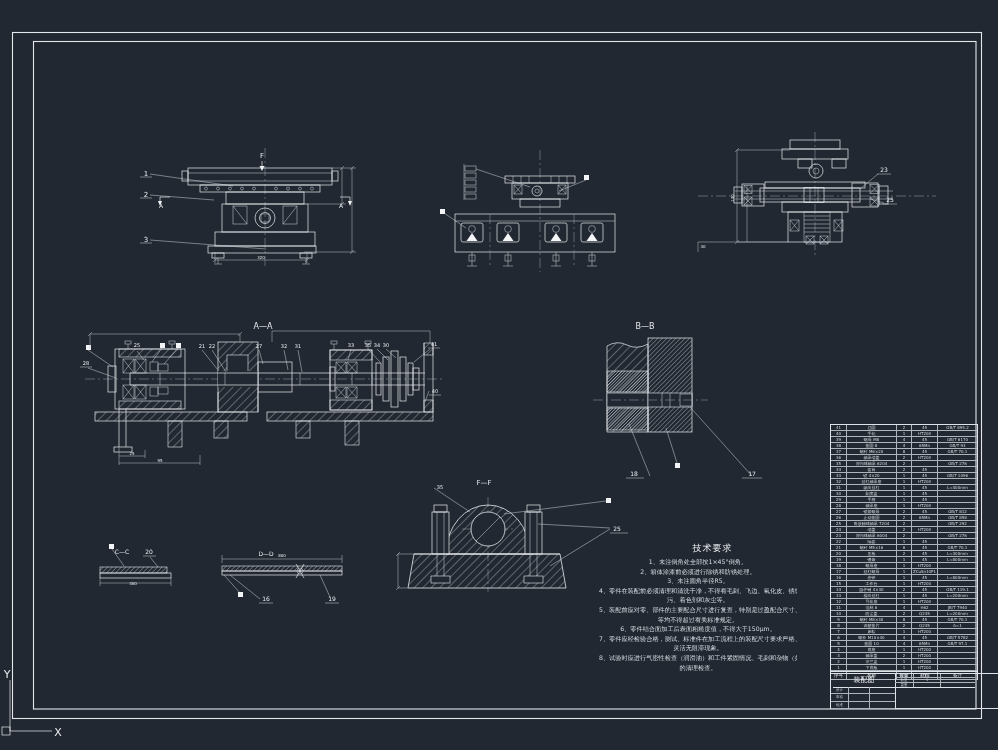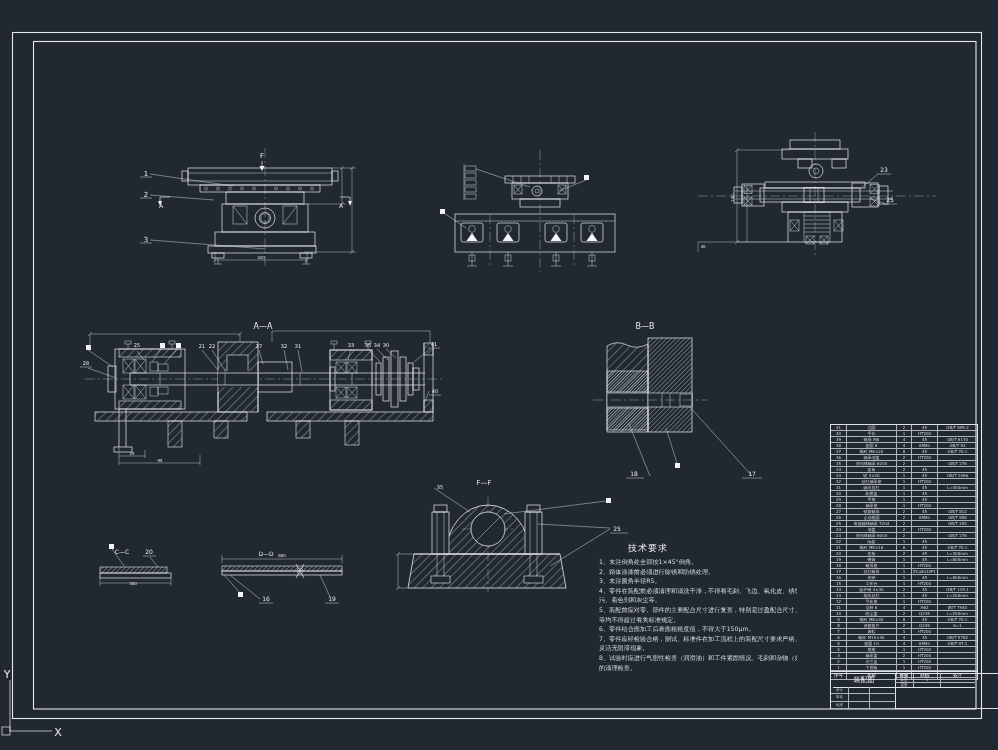--- a/index.html
+++ b/index.html
@@ -5,21 +5,21 @@
   html,body{margin:0;padding:0;background:#11151c;}
   #stage{position:relative;width:998px;height:750px;background:#222831;overflow:hidden;
          font-family:"DejaVu Sans", sans-serif;color:#dfe3e8;}
   svg text{font-family:"DejaVu Sans", sans-serif;fill:#e8ebef;}
   .cl{stroke:#9aa3ae;stroke-width:0.5;stroke-dasharray:10 3 2 3;fill:none;}
   .ln{stroke:#e8ebef;stroke-width:0.7;fill:none;}
   .thin{stroke:#cfd6dd;stroke-width:0.5;fill:none;}
   .dim{stroke:#b9c0c8;stroke-width:0.5;fill:none;}
   .sq{fill:#f2f4f6;stroke:none;}
   
-  #tech{position:absolute;left:599px;top:542px;width:198px;}
+  #tech{position:absolute;left:599px;top:542px;width:198px;text-align:center;}
   #tech-title{font-size:9px;letter-spacing:1px;padding-left:29px;color:#eef1f4;}
   #tech-lines{margin-top:2px;}
   #tech-lines div{font-size:6.2px;line-height:9.6px;white-space:nowrap;overflow:hidden;color:#d9dee4;}
   
   #bom{position:absolute;left:830px;top:424px;width:146px;border:1px solid #dfe3e8;border-bottom:none;}
   .bom-row{display:flex;height:5px;border-bottom:1px solid #aeb5bd;}
   .bom-row span{display:block;font-size:4px;line-height:5px;overflow:hidden;white-space:nowrap;
     text-align:center;color:#d5dae0;border-right:1px solid #aeb5bd;}
   .bom-row span:last-child{border-right:none;}
   .c0{width:15px;} .c1{width:49px;} .c2{width:14px;} .c3{width:25px;} .c4{flex:1;}

